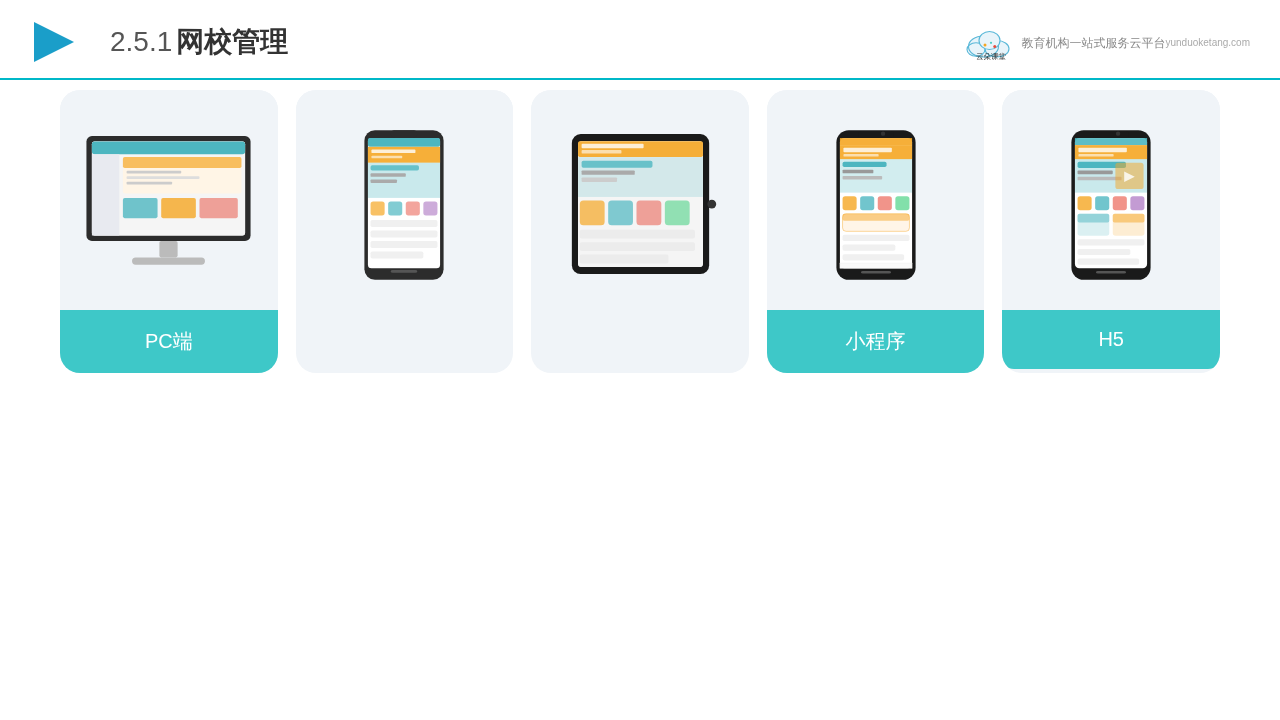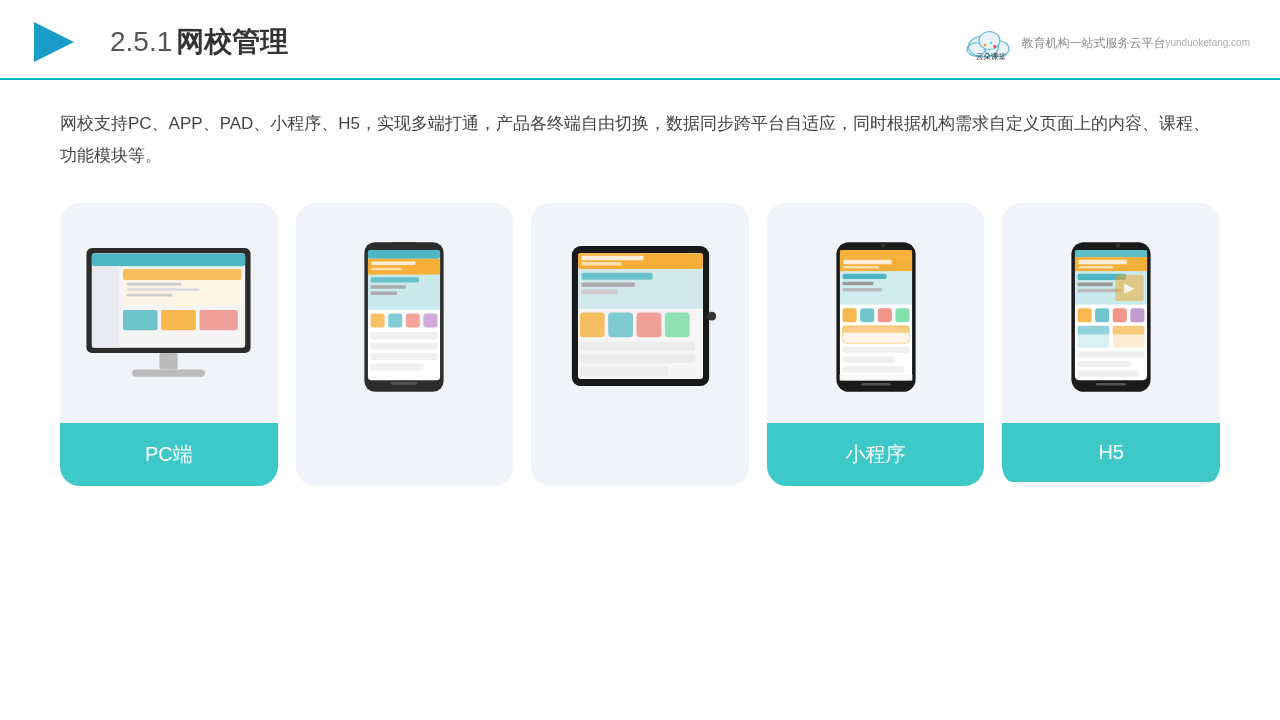--- a/index.html
+++ b/index.html
@@ -142,23 +142,20 @@
         <circle cx="40" cy="25" r="1.5" fill="#4ecdc4"></circle>
         <circle cx="45" cy="30" r="2" fill="#e74c3c"></circle>
 
         <text x="40" y="46" text-anchor="middle" font-size="10" fill="#333" font-family="Microsoft YaHei, sans-serif">云朵课堂</text>
       </svg>
       <div style="font-size:12px;color:#888;text-align:center;margin-top:2px;">教育机构一站式服务云平台</div>
       <div style="font-size:10px;color:#aaa;text-align:center;">yunduoketang.com</div>
     </div>
   </div>
 
-  <div class="description">
-    <p>网校支持PC、APP、PAD、小程序、H5，实现多端打通，产品各终端自由切换，数据同步跨平台自适应，同时根据机构需求自定义页面上的内容、课程、功能模块等。</p>
-  </div>
 
   <div class="cards-section">
 
     <div class="device-card">
       <div class="device-image-area">
         <svg viewBox="0 0 200 170" width="185" height="155">
 
           <rect x="10" y="10" width="180" height="115" rx="6" ry="6" fill="#2c2c2c"></rect>
 
           <rect x="16" y="16" width="168" height="103" rx="3" ry="3" fill="#fff"></rect>

